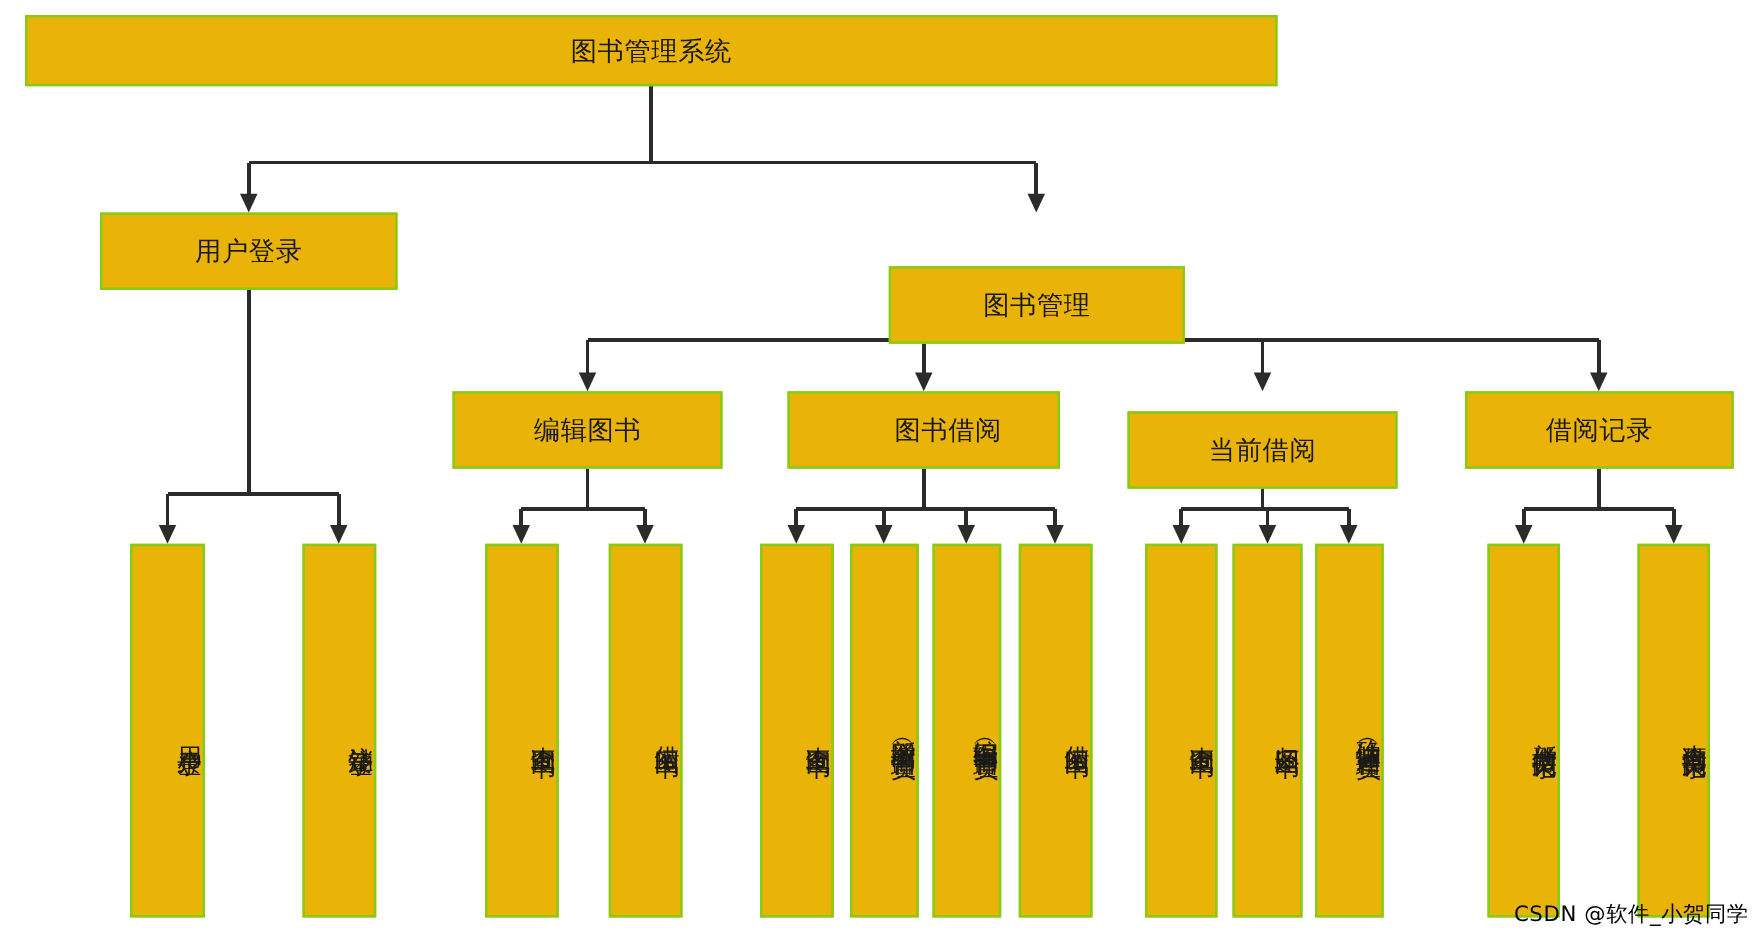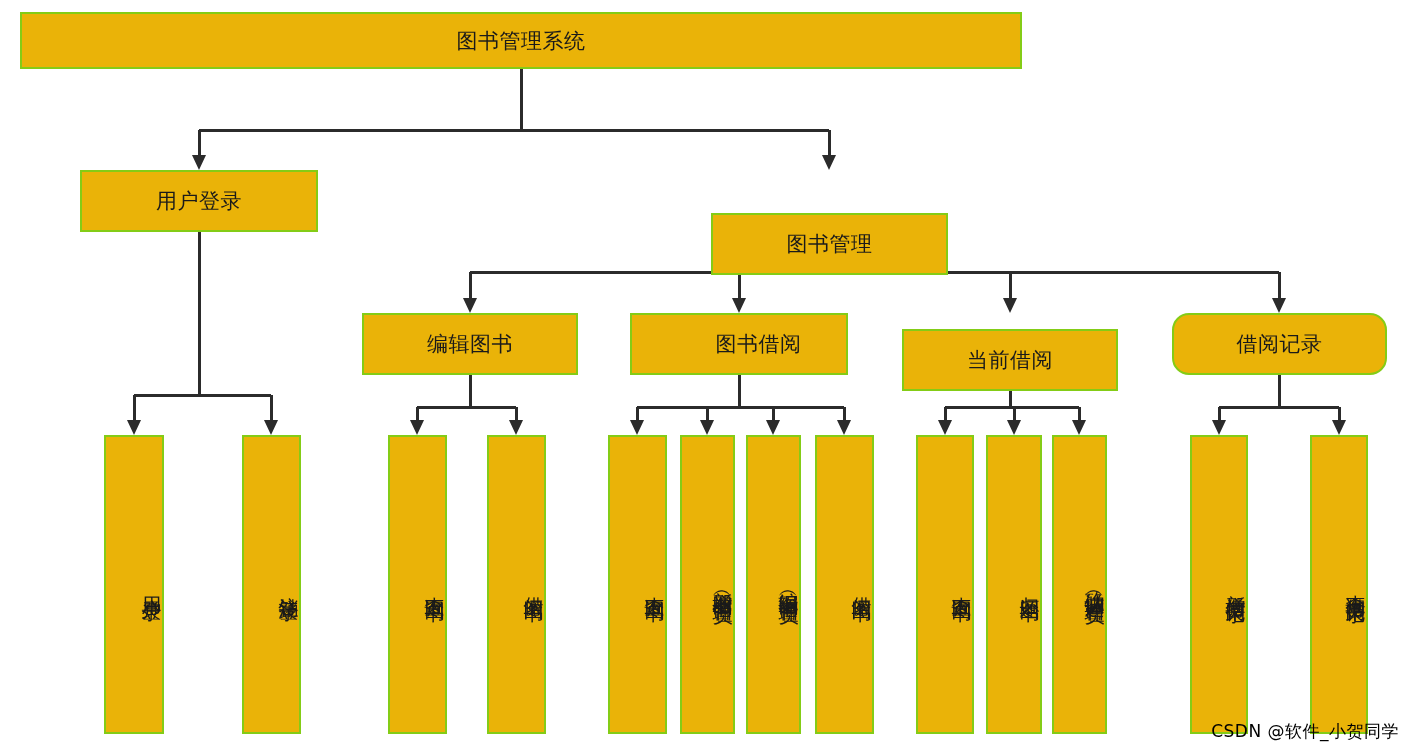--- a/index.html
+++ b/index.html
@@ -188,21 +188,21 @@
 
   <div class="node horiz" style="left: 362px; top: 313px; width: 216px; height: 62px;">
     <span class="label">编辑图书</span>
   </div>
   <div class="node horiz" style="left: 630px; top: 313px; width: 218px; height: 62px; padding-left: 39px;">
     <span class="label">图书借阅</span>
   </div>
   <div class="node horiz" style="left: 902px; top: 329px; width: 216px; height: 62px;">
     <span class="label">当前借阅</span>
   </div>
-  <div class="node horiz" style="left: 1172px; top: 313px; width: 215px; height: 62px; border-radius: 17px;">
+  <div class="node horiz" style="left: 1172px; top: 313px; width: 215px; height: 62px;">
     <span class="label">借阅记录</span>
   </div>
 
   <div class="node vert" style="left: 104px; top: 435px; width: 60px; height: 299px;">
     <span class="label">用户登录</span>
   </div>
   <div class="node vert" style="left: 242px; top: 435px; width: 59px; height: 299px;">
     <span class="label">注销登录</span>
   </div>
   <div class="node vert" style="left: 388px; top: 435px; width: 59px; height: 299px;">

